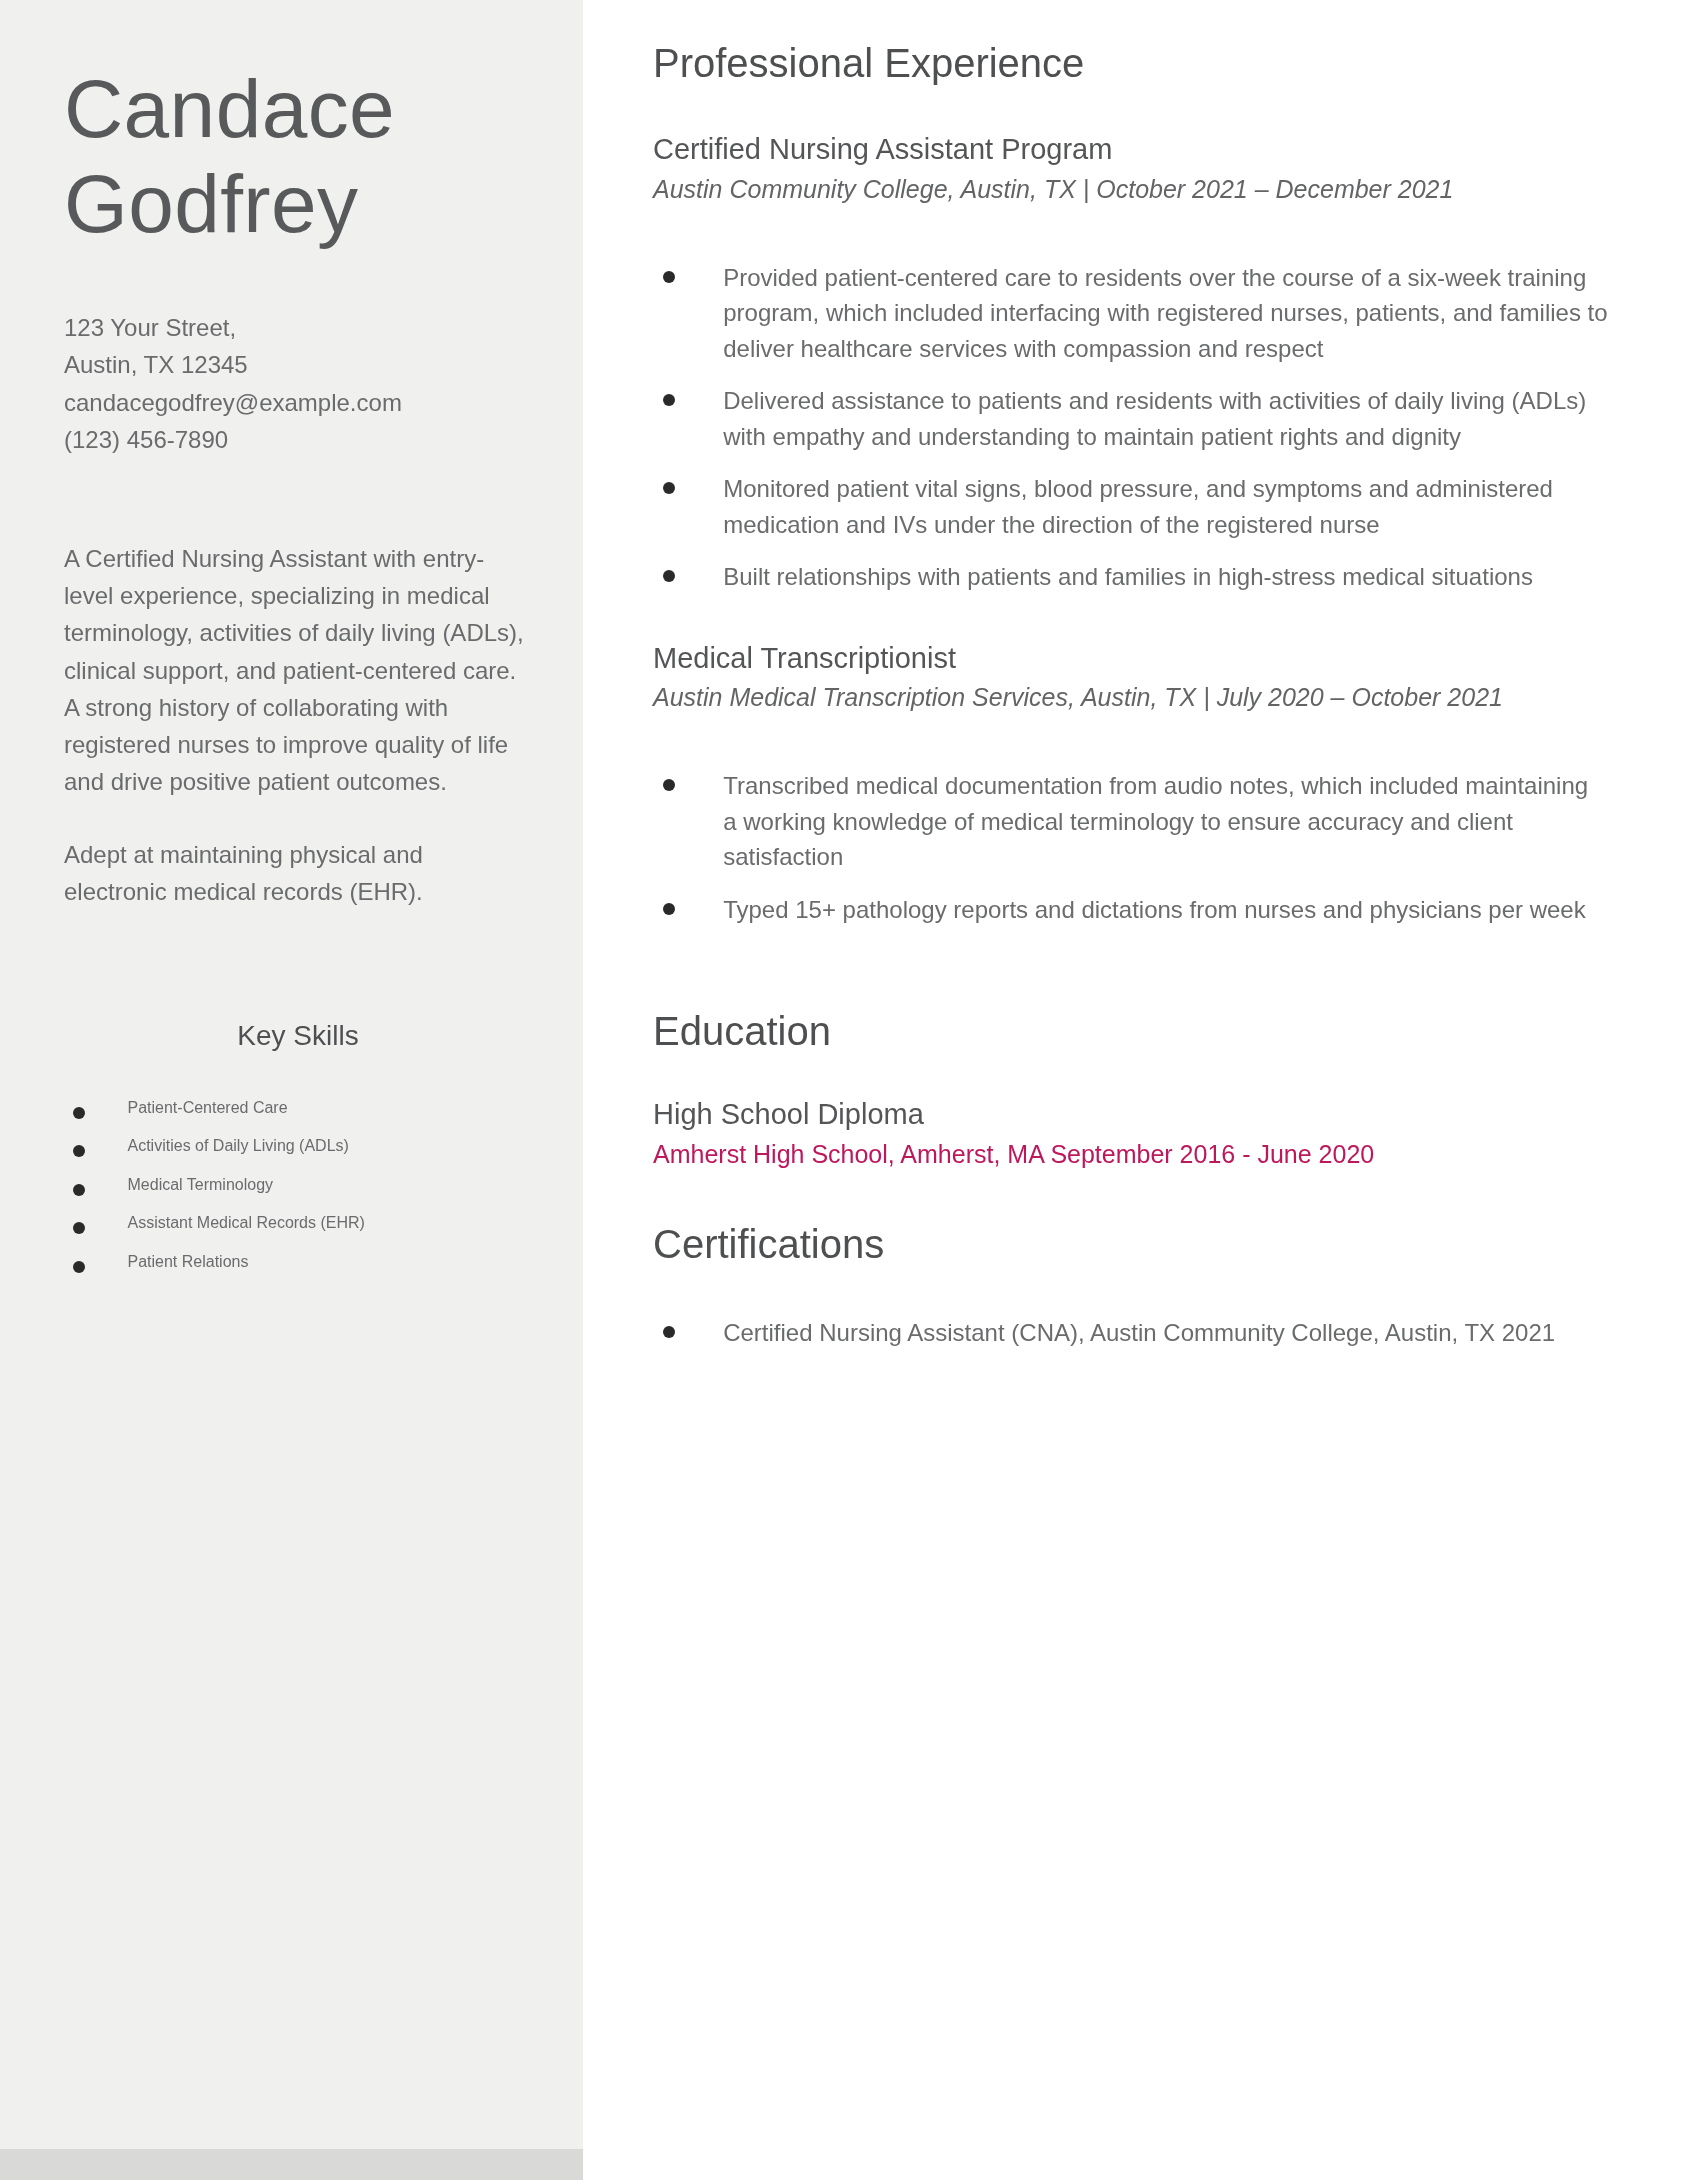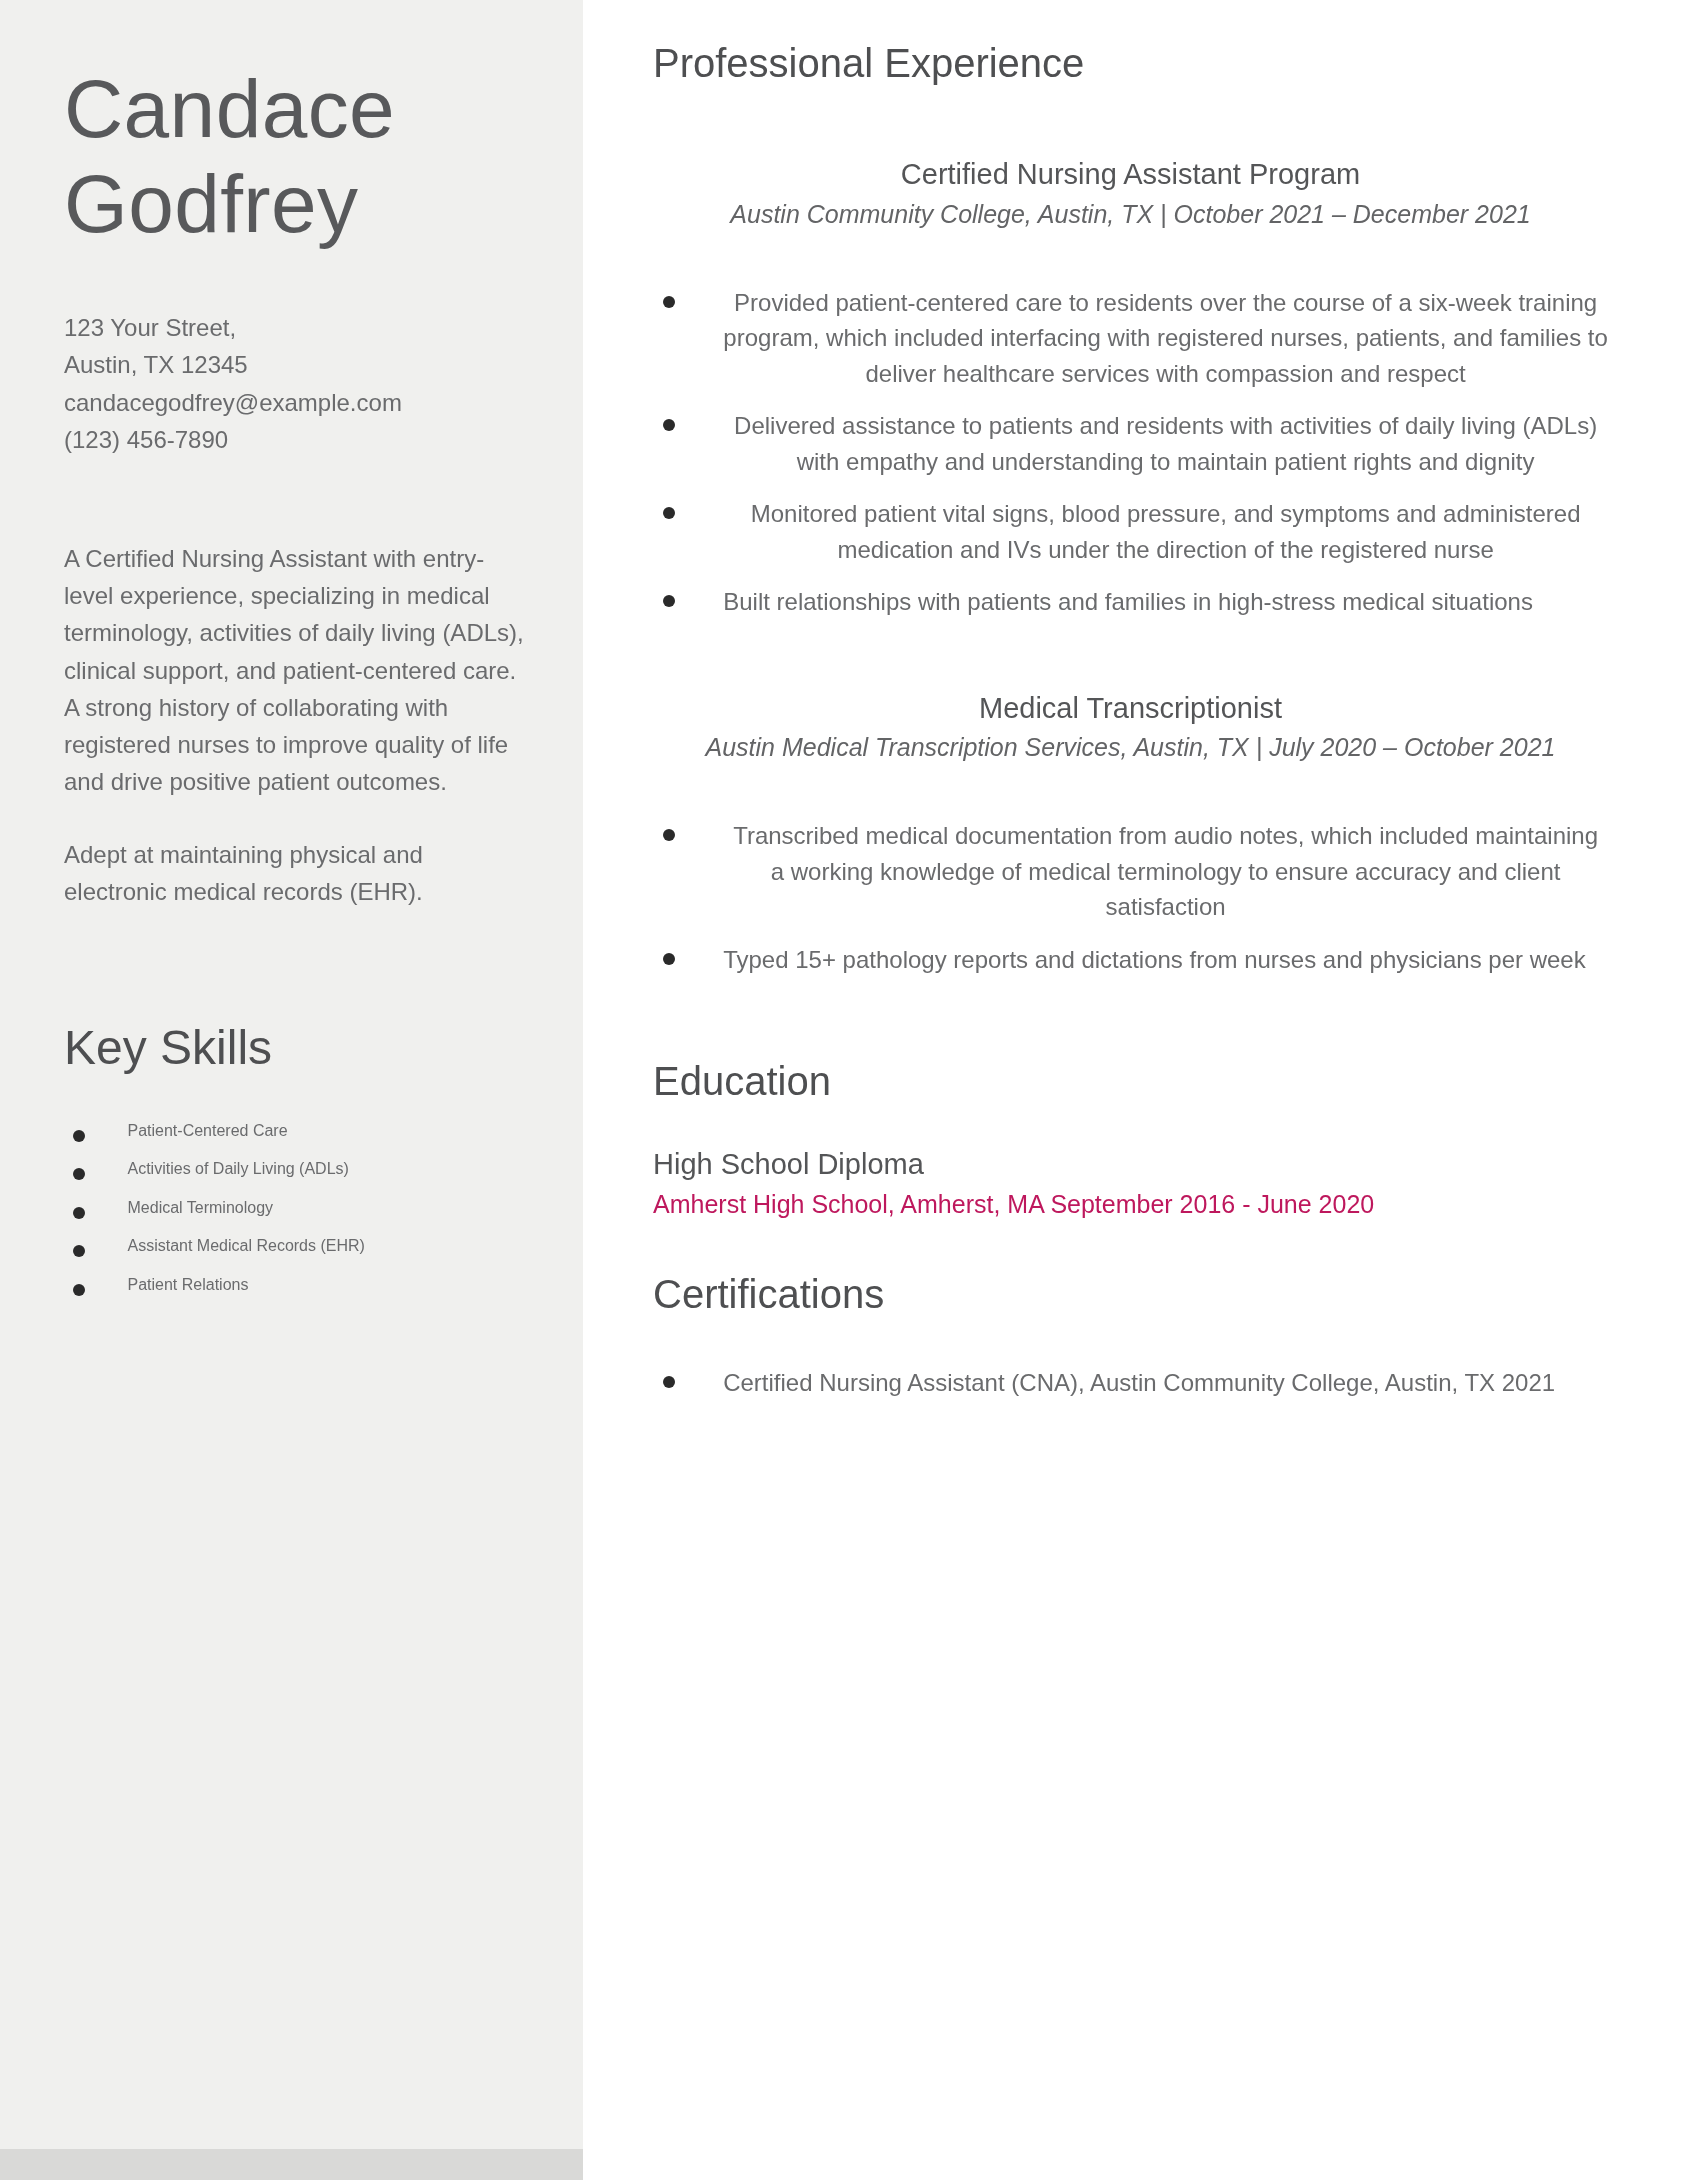--- a/index.html
+++ b/index.html
@@ -47,23 +47,24 @@
   .summary {
     margin-top: 82px;
     font-size: 24px;
     line-height: 1.55;
     color: #6a6b6d;
   }
   .summary p + p { margin-top: 36px; }
 
   .skills-heading {
     margin-top: 109px;
-    font-size: 48px;
+    font-size: 28px;
     font-weight: 400;
     color: #4e4f51;
+    text-align: center;
   }
   .skills-list {
     margin-top: 44px;
     list-style: none;
   }
   .skills-list li {
     display: flex;
     align-items: flex-start;
     margin-bottom: 15.3px;
     font-size: 16px;
@@ -83,21 +84,21 @@
   
   .main {
     flex: 1;
     padding: 41px 77px 0 70px;
   }
   .section-heading {
     font-size: 40px;
     font-weight: 400;
     color: #4e4f51;
   }
-  .job { margin-top: 72px; text-align: center; }
+  .job { margin-top: 47px; }
   .job-title {
     font-size: 29px;
     font-weight: 400;
     color: #545557;
   }
   .job-meta {
     margin-top: 8.5px;
     font-size: 25px;
     font-style: italic;
     color: #636466;

